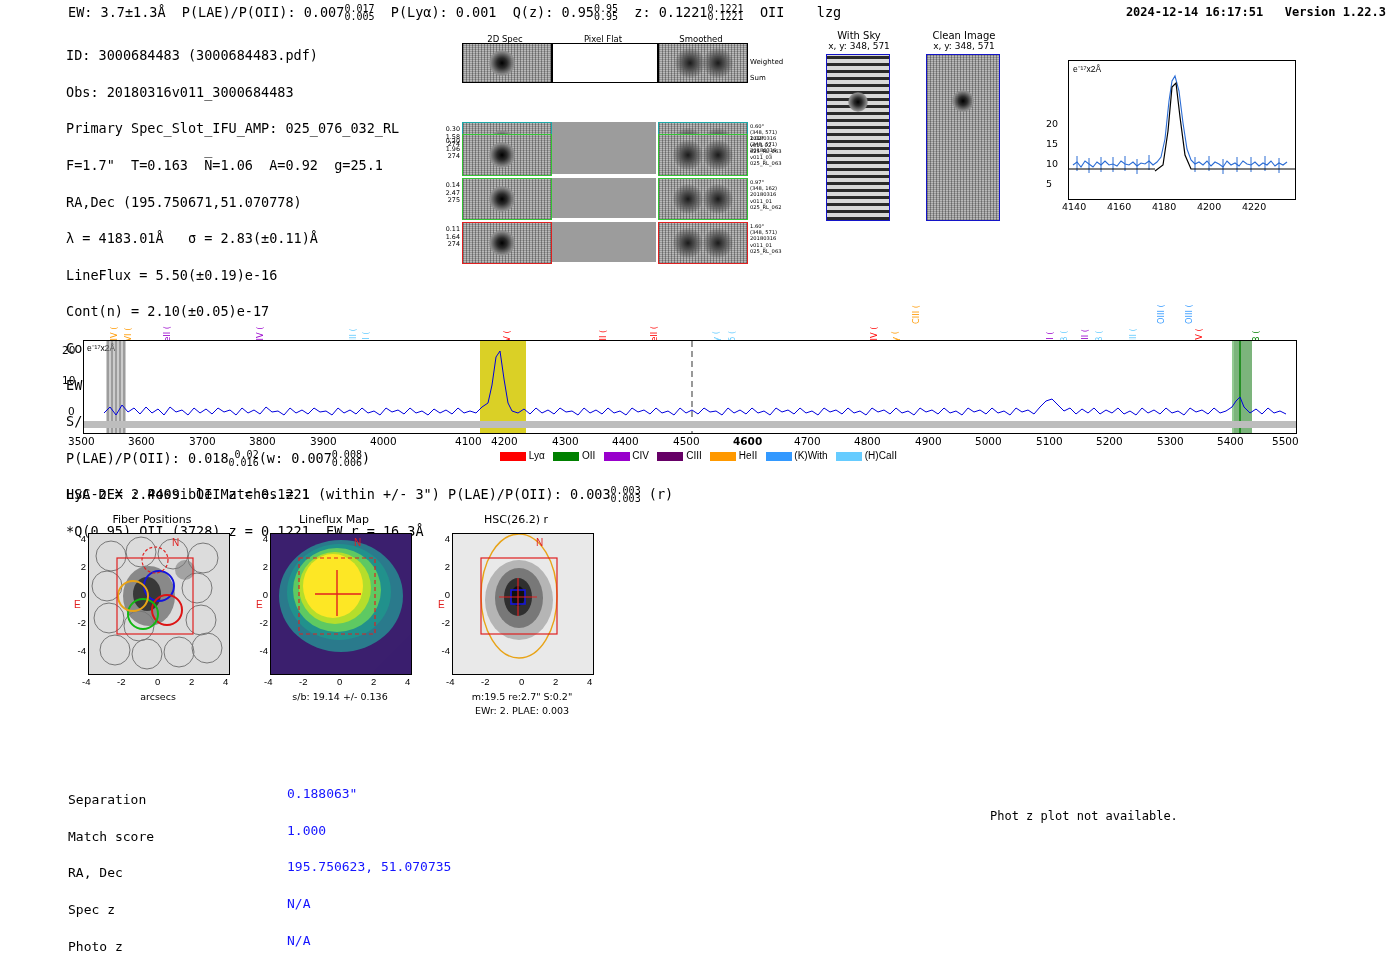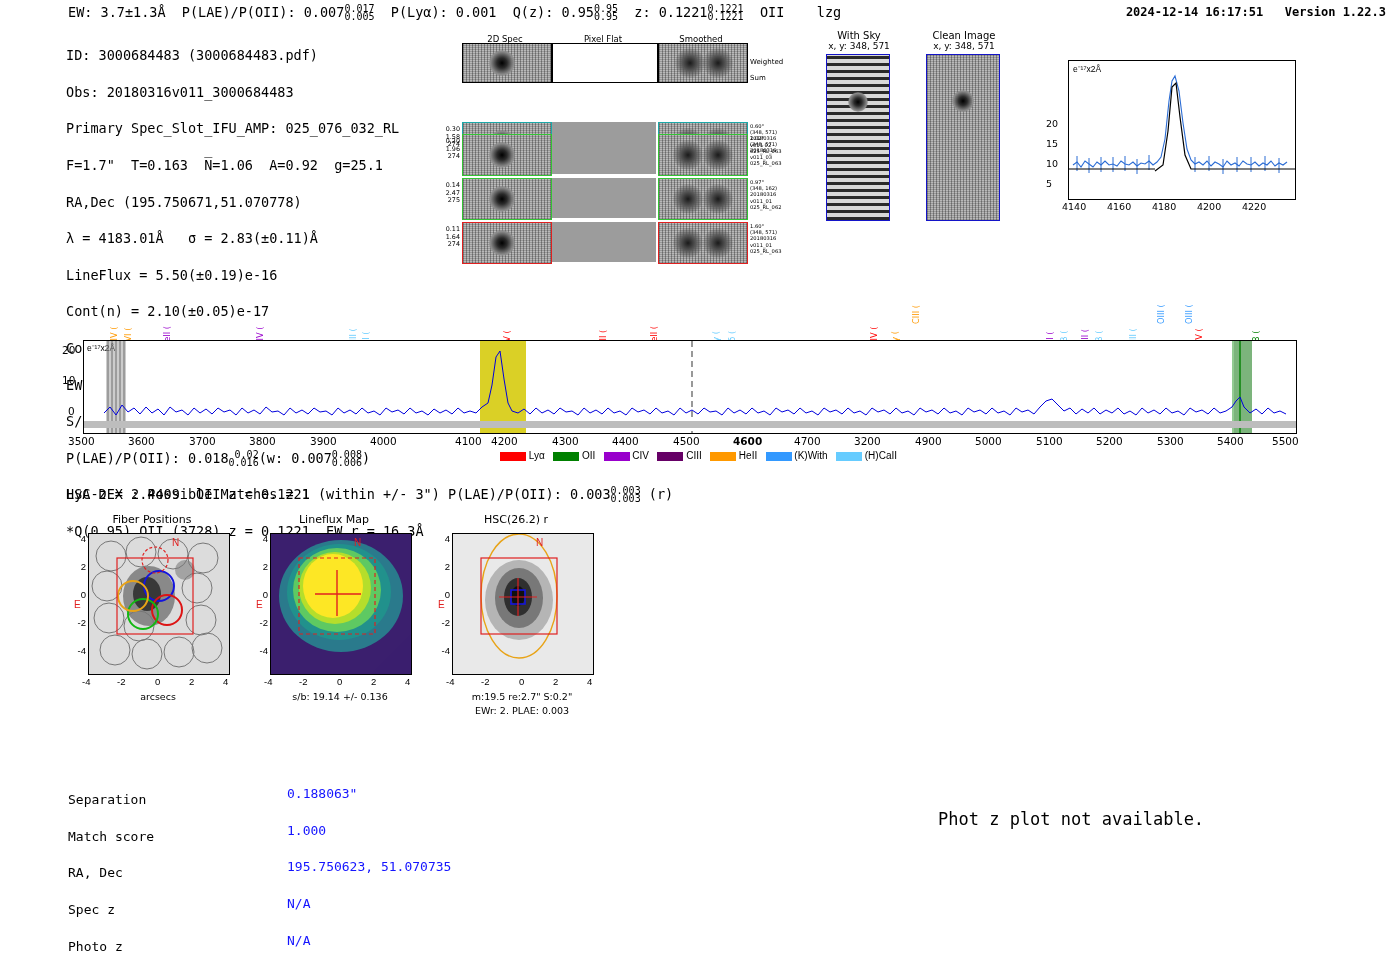--- a/index.html
+++ b/index.html
@@ -33,21 +33,21 @@
   .ticklabel{position:absolute;font-size:10.5px;font-family:"DejaVu Sans",sans-serif;}
   .linelabel{position:absolute;font-size:8.3px;font-family:"DejaVu Sans",sans-serif;transform-origin:left bottom;white-space:nowrap;}
   .legendswatch{display:inline-block;width:26px;height:9px;vertical-align:middle;}
   
   .sqpanel{position:absolute;border:1px solid #000;}
   .axlabel{position:absolute;font-size:9.5px;font-family:"DejaVu Sans",sans-serif;}
   .ptitle{position:absolute;font-size:11px;font-family:"DejaVu Sans",sans-serif;text-align:center;}
   
   #footkeys{left:68px;top:773px;font-size:13px;line-height:18.3px;white-space:pre;}
   #footvals{left:287px;top:767px;font-size:13px;line-height:18.3px;color:#1414ff;white-space:pre;}
-  #photoz{left:938px;top:809px;font-size:17px;}
+  #photoz{left:990px;top:809px;font-size:12px;}
   #hscdex{left:66px;top:486px;font-size:13.5px;white-space:nowrap;}
 </style>
 </head>
 <body>
 
 <div class="abs mono" id="topline">
   <span>EW: 3.7±1.3Å</span>&nbsp;
   <span>P(LAE)/P(OII): 0.007</span><span class="supsub"><span>0.017</span><span>0.005</span></span>&nbsp;
   <span>P(Lyα): 0.001</span>&nbsp;
   <span>Q(z): 0.95</span><span class="supsub"><span>0.95</span><span>0.95</span></span>&nbsp;
@@ -306,21 +306,21 @@
   <div class="abs sans ticklabel" style="left:249px;top:173px;">3800</div>
   <div class="abs sans ticklabel" style="left:310px;top:173px;">3900</div>
   <div class="abs sans ticklabel" style="left:370px;top:173px;">4000</div>
   <div class="abs sans ticklabel" style="left:431px;top:173px;margin-left:24px;">4100</div>
   <div class="abs sans ticklabel" style="left:491px;top:173px;">4200</div>
   <div class="abs sans ticklabel" style="left:552px;top:173px;">4300</div>
   <div class="abs sans ticklabel" style="left:612px;top:173px;">4400</div>
   <div class="abs sans ticklabel" style="left:673px;top:173px;">4500</div>
   <div class="abs sans ticklabel" style="left:733px;top:173px;font-weight:bold;">4600</div>
   <div class="abs sans ticklabel" style="left:794px;top:173px;">4700</div>
-  <div class="abs sans ticklabel" style="left:854px;top:173px;">3200</div>
+  <div class="abs sans ticklabel" style="left:854px;top:173px;">4800</div>
   <div class="abs sans ticklabel" style="left:915px;top:173px;">4900</div>
   <div class="abs sans ticklabel" style="left:975px;top:173px;">5000</div>
   <div class="abs sans ticklabel" style="left:1036px;top:173px;">5100</div>
   <div class="abs sans ticklabel" style="left:1096px;top:173px;">5200</div>
   <div class="abs sans ticklabel" style="left:1157px;top:173px;">5300</div>
   <div class="abs sans ticklabel" style="left:1217px;top:173px;">5400</div>
   <div class="abs sans ticklabel" style="left:1272px;top:173px;">5500</div>
 
   <div class="abs sans" style="left:500px;top:188px;font-size:10px;white-space:nowrap;">
     <span class="legendswatch" style="background:#ff0000;"></span>

